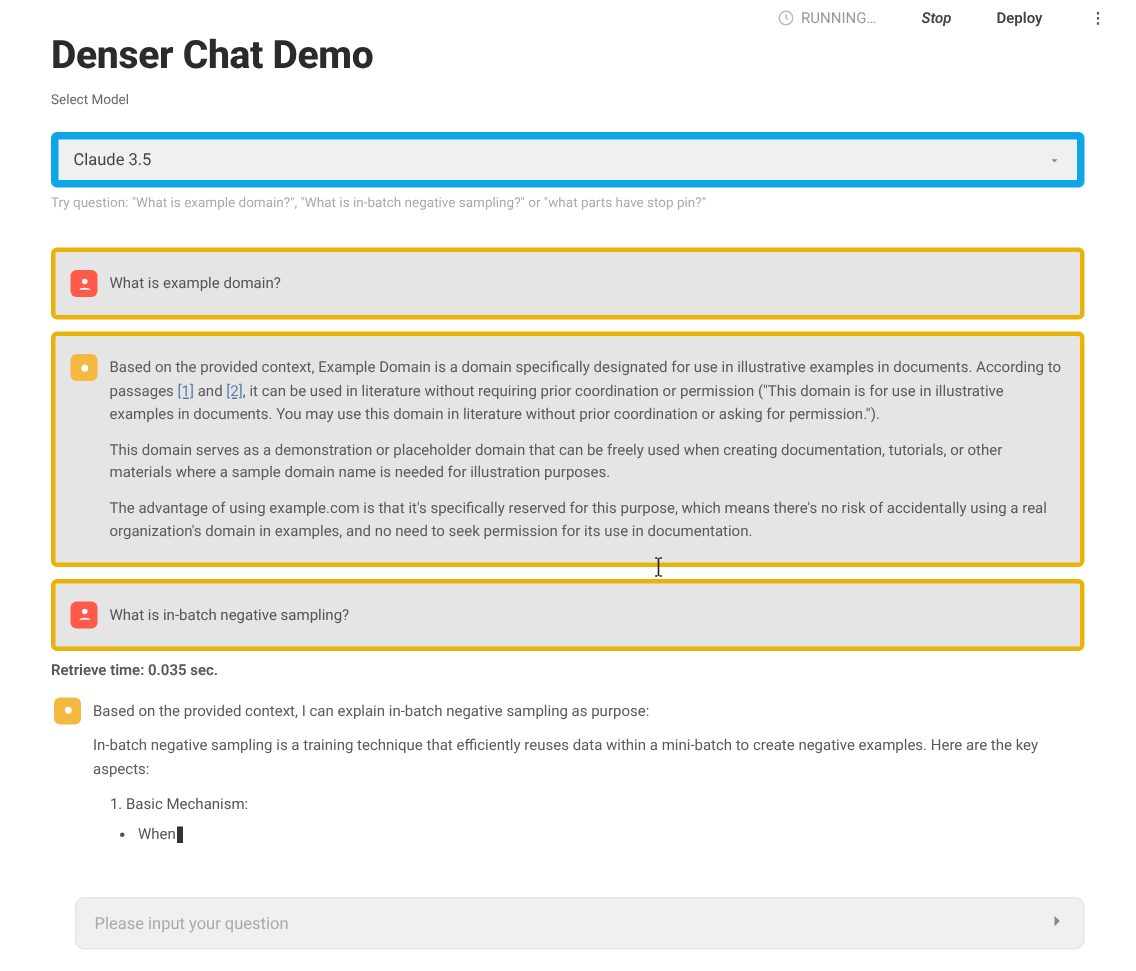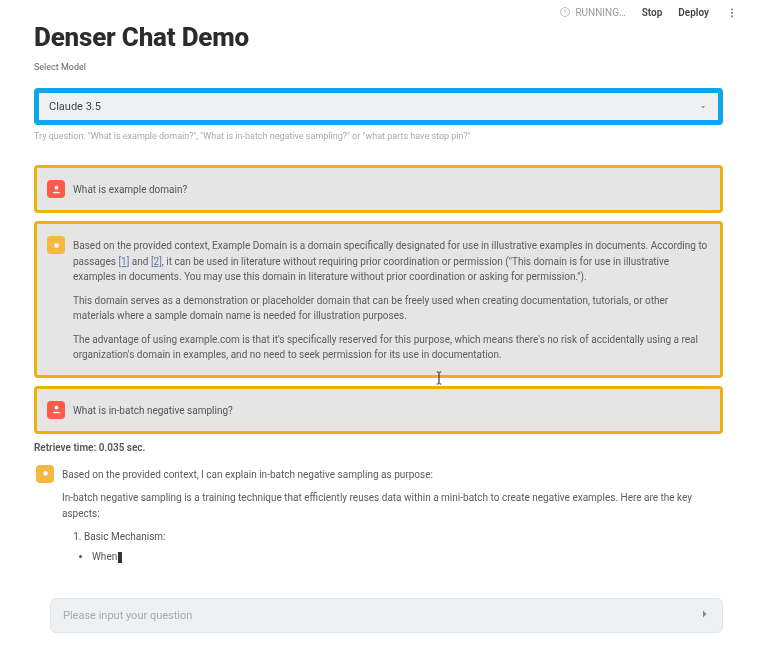--- a/index.html
+++ b/index.html
@@ -9,33 +9,33 @@
     width: 757px;
     height: 647px;
     overflow: hidden;
     color: #333;
     font-size: 11px;
   }
   .topbar {
     display: flex;
     justify-content: flex-end;
     align-items: center;
-    gap: 16px;
+    gap: 30px;
     padding: 6px 18px 2px 18px;
     font-size: 10px;
     color: #777;
   }
   .topbar .running-icon {
     display:inline-flex;
     align-items:center;
     gap:4px;
     color:#999;
   }
   .topbar .running-icon svg { width:12px; height:12px; }
-  .topbar .stop { color:#444; font-weight:600; cursor:pointer;}
+  .topbar .stop { color:#444; font-weight:600; cursor:pointer;font-style:italic;}
   .topbar .deploy { color:#444; font-weight:600; cursor:pointer;}
   .topbar .dots { font-weight:700; cursor:pointer; color:#555; padding:0 2px;}
   .content {
     padding: 0 34px 0 34px;
   }
   h1.title {
     font-size: 26px;
     font-weight: 800;
     color: #2b2b2b;
     margin-top: 2px;

